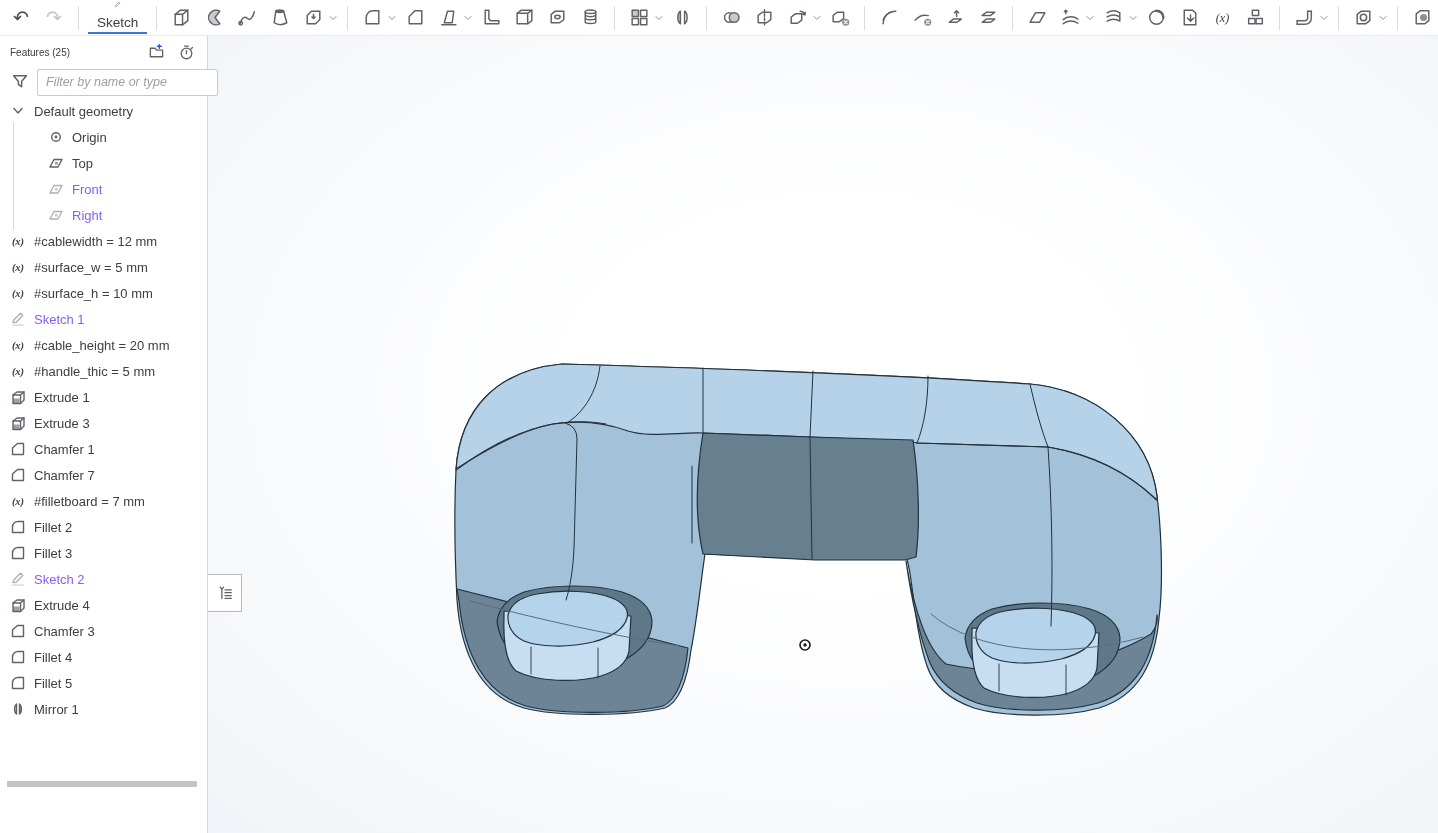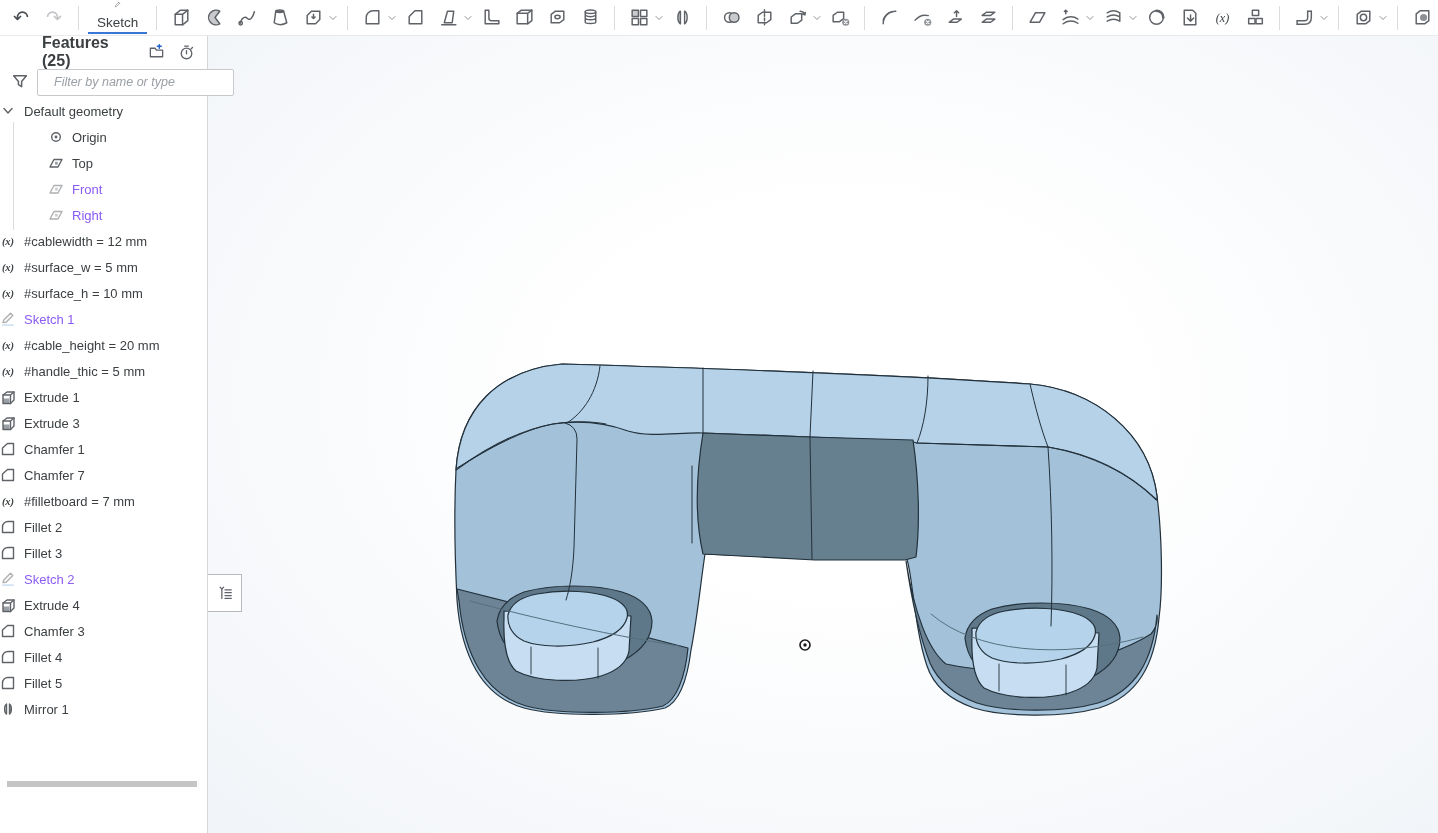--- a/index.html
+++ b/index.html
@@ -20,36 +20,36 @@
                 padding:0 9px 2px; border-bottom:2px solid #3877d3;
                 font-size:13.5px; color:#3c4043; cursor:pointer;flex-direction:column; }
   .sketch-btn svg { width:19px; height:19px; }
   .undo-glyph { font-size:19px; color:#4a4e52; line-height:1; }
   .muted .undo-glyph { color:#c3c5c8; }
   
   .panel { position:absolute; top:36px; left:0; width:208px; height:797px;
            background:#fff; border-right:1px solid #d4d6d8; z-index:4; }
   .panel-header { height:30px; display:flex; align-items:center;
                   padding:2px 10px 0 10px; }
-  .panel-title { font-size:16px; font-weight:bold; color:#3c4043; flex:1;margin-left:32px; }
+  .panel-title { font-size:10px; font-weight:normal; color:#3c4043; flex:1; }
   .ph-icon { width:22px; height:22px; display:flex; align-items:center;
              justify-content:center; cursor:pointer; margin-left:8px; }
   .ph-icon svg { width:17px; height:17px; }
   .filter-row { height:32px; display:flex; align-items:center; gap:9px;
                 padding:0 9px 0 11px; }
   .filter-row svg { width:17px; height:17px; flex:none; cursor:pointer; }
   .filter-input { flex:1; height:27px; border:1px solid #c7c9cc; border-radius:2px;
                   font-family:"Liberation Sans",sans-serif; font-style:italic;
-                  font-size:12.5px; color:#555; padding:0 16px; outline:none; }
+                  font-size:12.5px; color:#555; padding:0 8px; outline:none; }
   .filter-input::placeholder { color:#9aa0a6; font-style:italic; }
   .rows { position:relative; }
   .guide { position:absolute; left:13px; top:24px; width:1px; height:108px;
            background:#d9dbdd; }
   .row { height:26px; display:flex; align-items:center; gap:8px;
-         font-size:13px; color:#3c4043; cursor:pointer;
+         padding-left:10px; font-size:13px; color:#3c4043; cursor:pointer;
          white-space:nowrap; }
   .row.indent { padding-left:48px; }
   .row svg { width:16px; height:16px; flex:none; }
   .row.muted { color:#8b5cf6; }
   .row.muted svg { opacity:.5; }
   .hscroll { position:absolute; left:7px; bottom:46px; width:190px; height:6px;
              background:#c3c5c7; cursor:pointer; }
   
   .viewport { position:absolute; top:36px; left:208px; width:1230px; height:797px;
               background:radial-gradient(ellipse at 52% 45%, #ffffff 30%, #f1f4f8 100%); }

